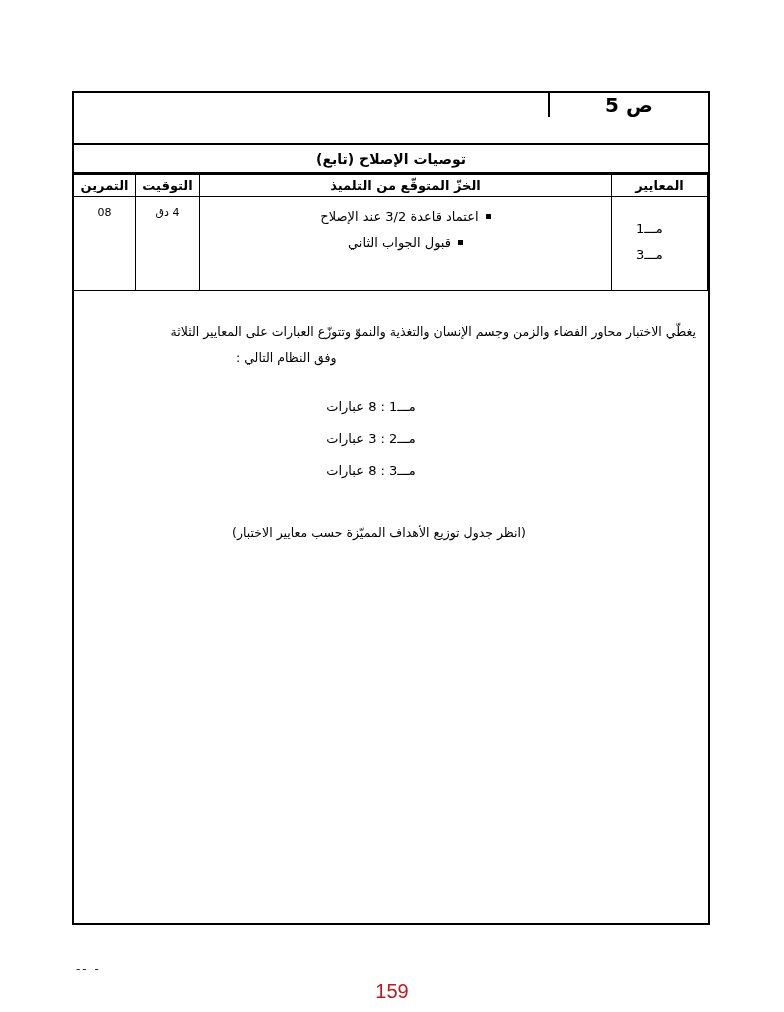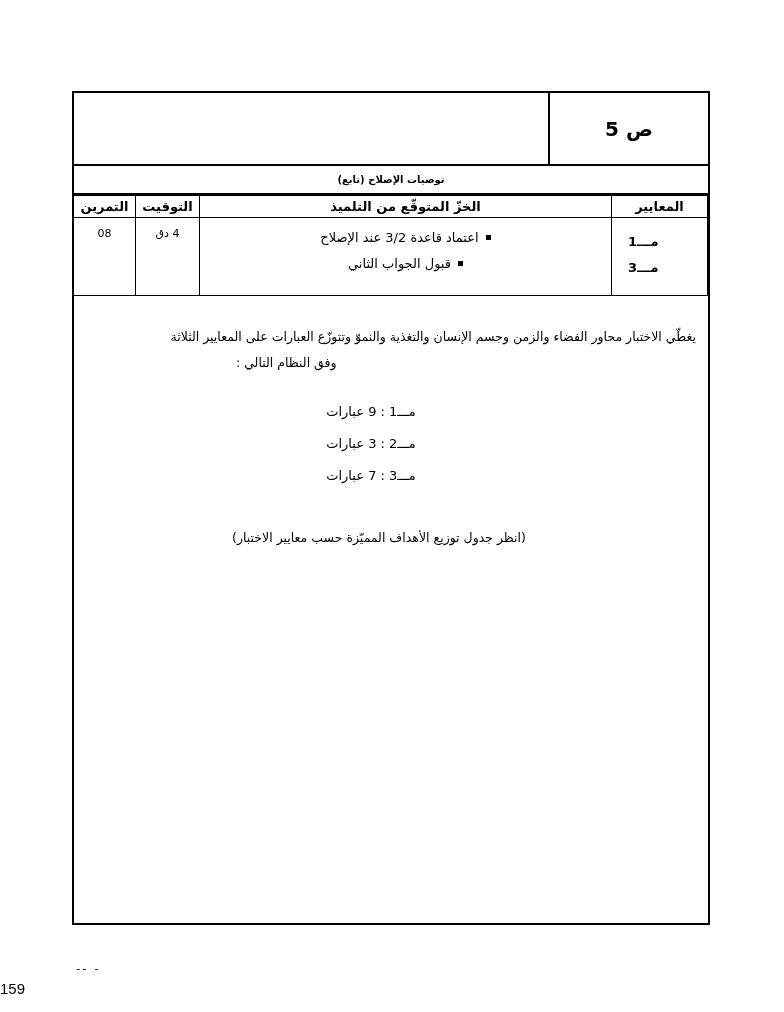--- a/index.html
+++ b/index.html
@@ -30,22 +30,22 @@
     width: 638px;
     height: 834px;
     border: 2px solid #000;
     box-sizing: border-box;
     background: #fff;
   }
 
   
   .top-band {
     display: flex;
-    flex-direction: row;
-    height: 73px;
+    flex-direction: column;
+    height: 52px;
     border-bottom: 2px solid #000;
     box-sizing: border-box;
   }
   .page-ref-cell {
     width: 160px;
     border-left: 2px solid #000;
     box-sizing: border-box;
     display: flex;
     align-items: center;
     justify-content: center;
@@ -62,21 +62,21 @@
   
   .title-row {
     height: 29px;
     border-bottom: 2px solid #000;
     box-sizing: border-box;
     display: flex;
     align-items: center;
     justify-content: center;
   }
   .title-text {
-    font-size: 10px;
+    font-size: 14px;
     font-weight: bold;
   }
 
   
   .grid-table {
     width: 100%;
     border-collapse: collapse;
     table-layout: fixed;
   }
   .grid-table th,
@@ -129,23 +129,22 @@
     width: 5px;
     height: 5px;
     background: #000;
     vertical-align: middle;
     margin-left: 7px;
     margin-bottom: 2px;
   }
 
   .criteria-list {
     list-style: none;
-    margin: 4px;
-    padding: 0;
-    font-weight: bold;
+    margin: 12px;
+    padding: 0;
   }
   .criteria-list li {
     font-size: 13px;
     line-height: 26px;
     text-align: left;
     padding-left: 4px;
     white-space: nowrap;
   }
 
   
@@ -190,24 +189,24 @@
     top: 962px;
     font-size: 12px;
     color: #2b2b2b;
     letter-spacing: 2px;
   }
   .footer-page-number {
     position: absolute;
     left: 0;
     right: 0;
     top: 980px;
-    text-align: left;
-    font-size: 15px;
+    text-align: center;
+    font-size: 20px;
     font-family: "Liberation Sans", sans-serif;
-    color: #000000;
+    color: #b91c1c;
   }
 </style>
 </head>
 <body>
 
 <div class="page">
 
   <div class="doc-frame">
 
     <div class="top-band">
@@ -256,23 +255,23 @@
       </tbody>
     </table>
 
     <div class="note-body">
       <p class="note-paragraph">
         <span>يغطّي الاختبار محاور الفضاء والزمن وجسم الإنسان والتغذية والنموّ وتتوزّع العبارات على المعايير الثلاثة</span>
         <span class="line-two">وفق النظام التالي :</span>
       </p>
 
       <ul class="dist-list">
-        <li>مـــ1 : 9 عبارات</li>
+        <li>مـــ1 : 8 عبارات</li>
         <li>مـــ2 : 3 عبارات</li>
-        <li>مـــ3 : 7 عبارات</li>
+        <li>مـــ3 : 8 عبارات</li>
       </ul>
 
       <div class="closing-note">(انظر جدول توزيع الأهداف المميّزة حسب معايير الاختبار)</div>
     </div>
 
   </div>
 
   <div class="footer-dashes">- --</div>
 
   <div class="footer-page-number">159</div>

